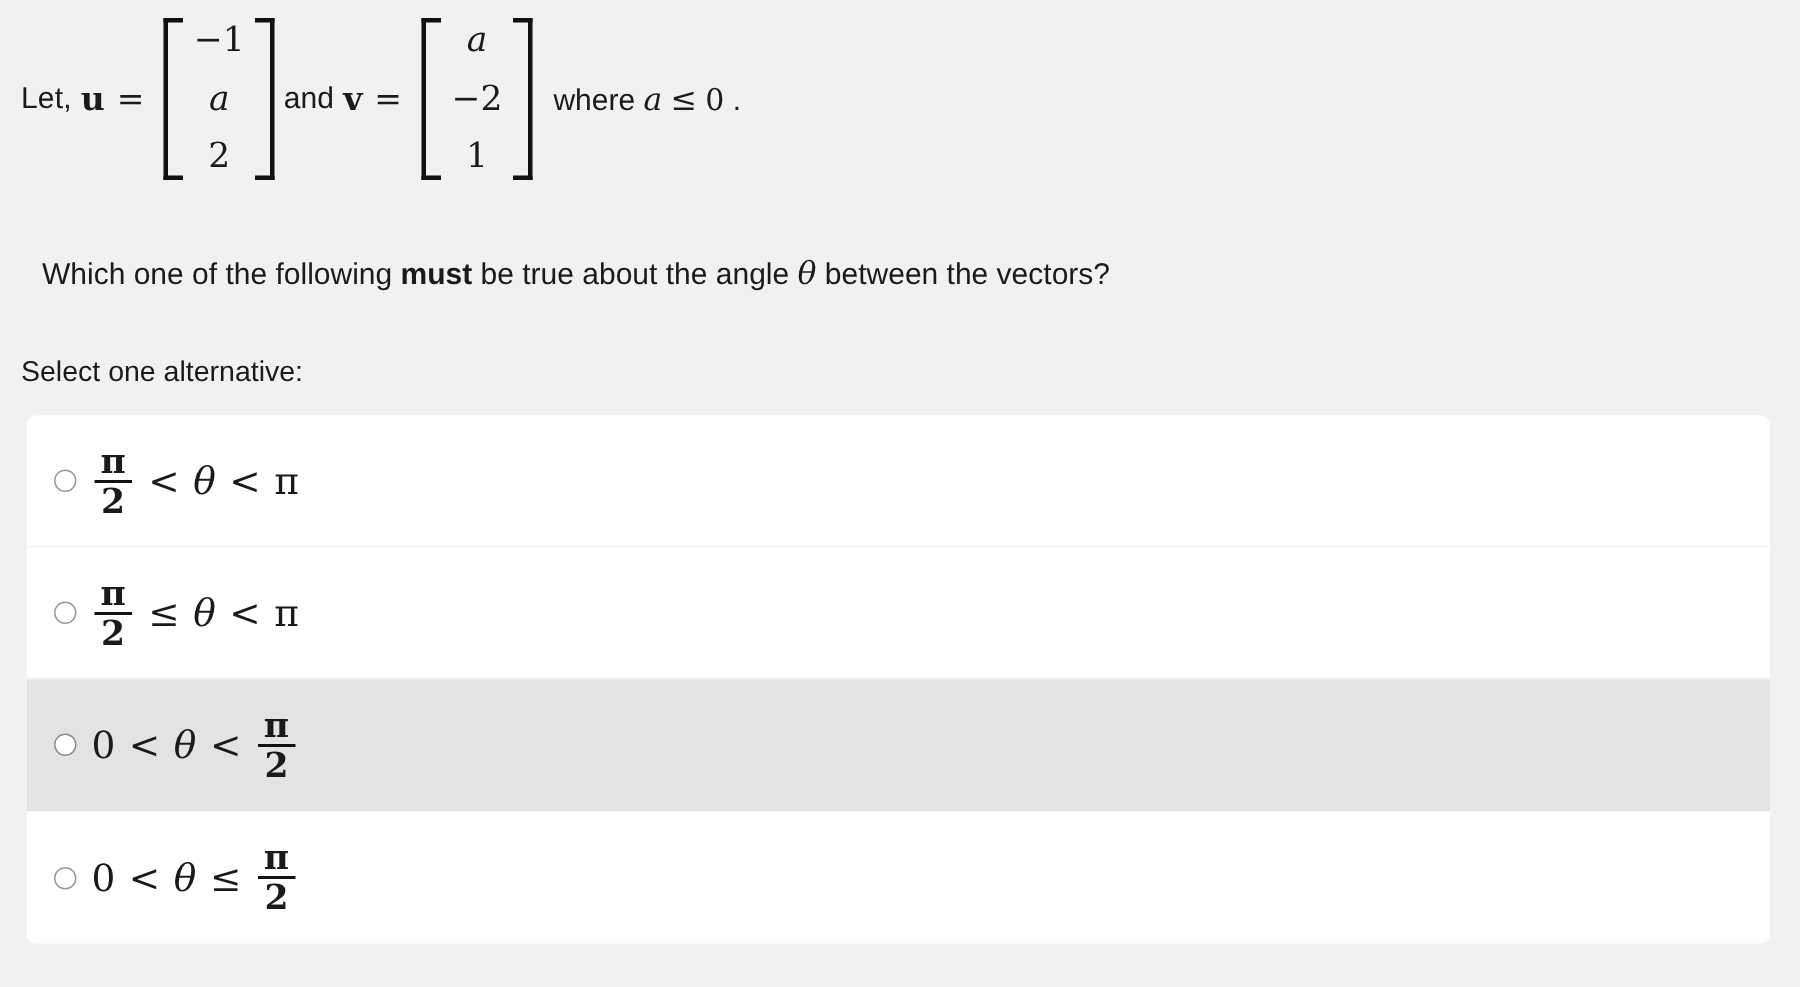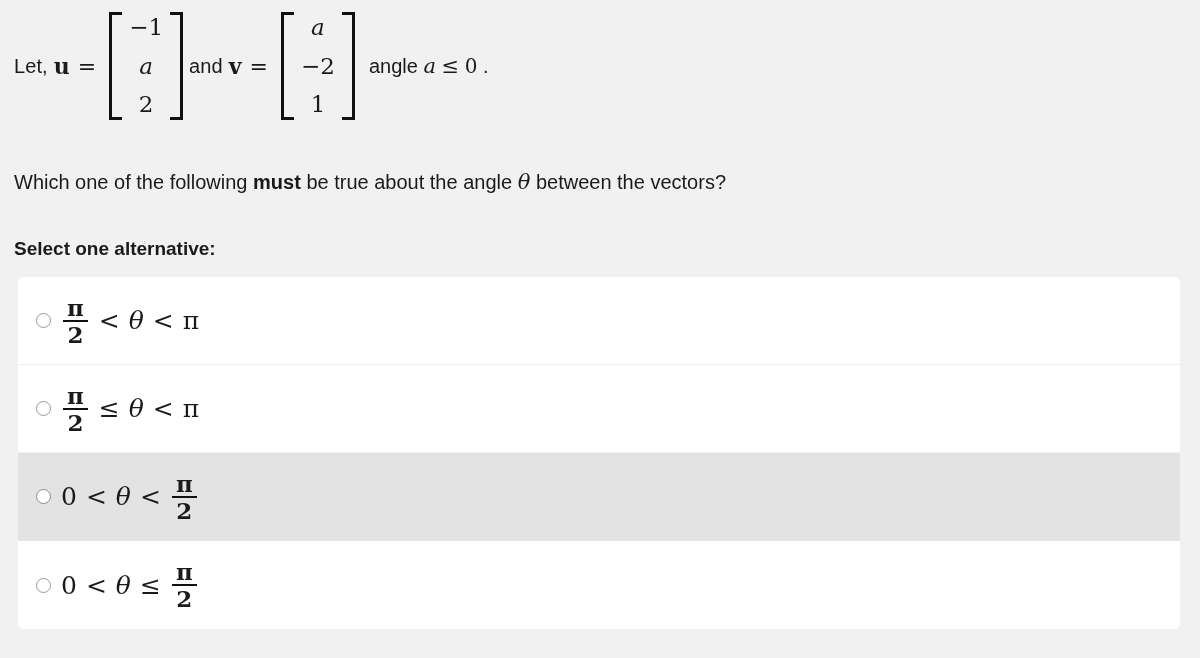--- a/index.html
+++ b/index.html
@@ -92,38 +92,38 @@
     font-family: "Liberation Sans", sans-serif;
     font-size: 20px;
     margin-left: 8px;
   }
   .where .mi { font-size: 21px; }
   .where .rel { font-family: "DejaVu Serif", "Liberation Serif", serif; font-size: 21px; }
 
   
   .question {
     position: absolute;
-    left: 14px;
+    left: 28px;
     top: 170px;
     font-size: 20px;
     white-space: nowrap;
   }
   .question b { font-weight: bold; }
   .question .theta {
     font-family: "DejaVu Serif", "Liberation Serif", serif;
     font-style: italic;
     font-size: 21px;
   }
 
   .select-one {
     position: absolute;
     left: 14px;
     top: 238px;
     font-size: 19px;
-    font-weight: bold;
+    font-weight: normal;
   }
 
   
   .options-card {
     position: absolute;
     left: 18px;
     top: 277px;
     width: 1162px;
     background: #ffffff;
     border-radius: 6px;
@@ -233,21 +233,21 @@
       <span class="brk left"></span>
       <span class="vcells">
         <span class="cell it">a</span>
         <span class="cell">−2</span>
         <span class="cell">1</span>
       </span>
       <span class="brk right"></span>
     </span>
 
     <span class="where">
-      <span>angle</span>
+      <span>where</span>
       <span class="mi">a</span>
       <span class="rel">≤</span>
       <span class="mn">0</span>
       <span>.</span>
     </span>
   </div>
 
   <div class="question">
     <span>Which one of the following </span><b>must</b><span> be true about the angle </span><span class="theta">θ</span><span> between the vectors?</span>
   </div>

